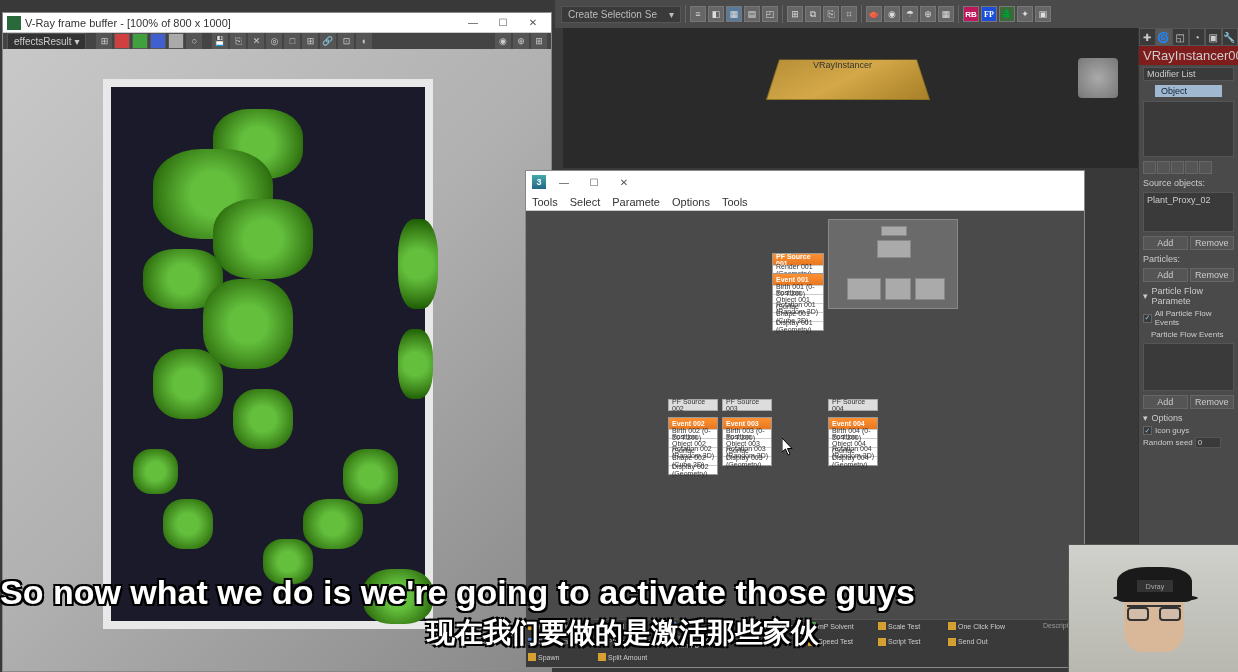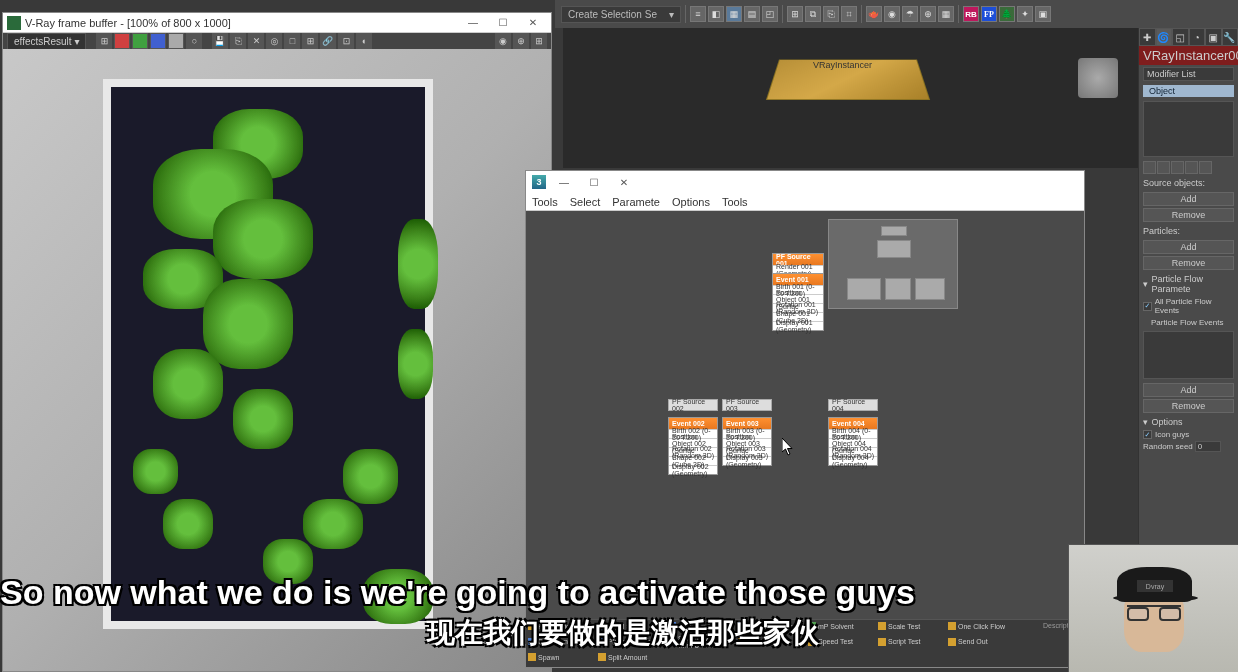--- a/index.html
+++ b/index.html
@@ -66,27 +66,27 @@
 .op-palette-right { position:absolute; right:4px; top:2px; font-size:7px; color:#999; }
 
 
 .cmd-panel { position:absolute; top:28px; right:0; width:100px; height:644px; background:#4a4a4a; border-left:1px solid #333; display:flex; flex-direction:column; font-size:10px; color:#ccc; }
 .cmd-tabs { display:flex; height:18px; }
 .cmd-tab { flex:1; background:#3a3a3a; border:1px solid #555; display:flex; align-items:center; justify-content:center; font-size:10px; }
 .cmd-tab.active { background:#5a5a5a; }
 .cmd-label { padding:2px 4px; background:#7f1d1d; font-size:13px; }
 .cmd-row { padding:2px 4px; display:flex; align-items:center; gap:2px; }
 .cmd-drop { background:#3a3a3a; padding:1px 3px; border:1px solid #555; font-size:9px; flex:1; }
-.cmd-obj-btn { background:#a0b8d0; color:#123; padding:1px 6px; font-size:9px; margin:2px 4px; }
+.cmd-obj-btn { background:#a0b8d0; color:#123; padding:1px 6px; font-size:9px; margin:2px 16px; }
 .stack-area { height:56px; background:#3a3a3a; margin:2px 4px; border:1px solid #555; }
 .cmd-iconrow { display:flex; gap:1px; padding:2px 4px; }
 .cmd-ic { width:13px; height:13px; background:#555; border:1px solid #666; }
 .rollout-head { padding:2px 4px; font-size:9px; display:flex; align-items:center; gap:4px; }
 .list-box { background:#3a3a3a; border:1px solid #555; margin:2px 4px; height:40px; padding:2px 3px; font-size:9px; }
-.btn-pair { display:flex; gap:2px; margin:2px 4px;flex-direction:column; }
+.btn-pair { display:flex; gap:2px; margin:2px 4px; }
 .btn-sm { flex:1; background:#555; border:1px solid #666; font-size:9px; padding:1px 0; text-align:center; }
 .chk { display:flex; align-items:center; gap:3px; padding:1px 4px; font-size:8px; }
 .chk-box { width:9px; height:9px; background:#3a3a3a; border:1px solid #666; display:flex; align-items:center; justify-content:center; font-size:7px; color:#8cf; }
 .spin-field { display:flex; align-items:center; gap:2px; margin:1px 4px; font-size:8px; }
 .spin-box { background:#3a3a3a; border:1px solid #555; width:26px; padding:0 2px; font-size:8px; }
 
 
 .subtitle-en { position:absolute; bottom:60px; left:0; right:0; font-size:34px; font-weight:bold; color:#fff; text-shadow:-2px -2px 0 #000,2px -2px 0 #000,-2px 2px 0 #000,2px 2px 0 #000; font-family:Arial,sans-serif; }
 .subtitle-zh { position:absolute; bottom:20px; left:8px; right:0; text-align:center; font-size:28px; font-weight:bold; color:#fff; text-shadow:-2px -2px 0 #000,2px -2px 0 #000,-2px 2px 0 #000,2px 2px 0 #000; }
 
@@ -353,20 +353,21 @@
     <div class="cmd-ic"></div>
     <div class="cmd-ic"></div>
     <div class="cmd-ic"></div>
     <div class="cmd-ic"></div>
     <div class="cmd-ic"></div>
   </div>
 
   <div class="rollout-head">
       <span>Source objects:</span>
     </div>
+  <div class="list-box"><span>Plant_Proxy_02</span></div>
   <div class="btn-pair">
     <div class="btn-sm">Add</div>
     <div class="btn-sm">Remove</div>
   </div>
 
   <div class="rollout-head">
       <span>Particles:</span>
     </div>
   <div class="btn-pair">
     <div class="btn-sm">Add</div>

